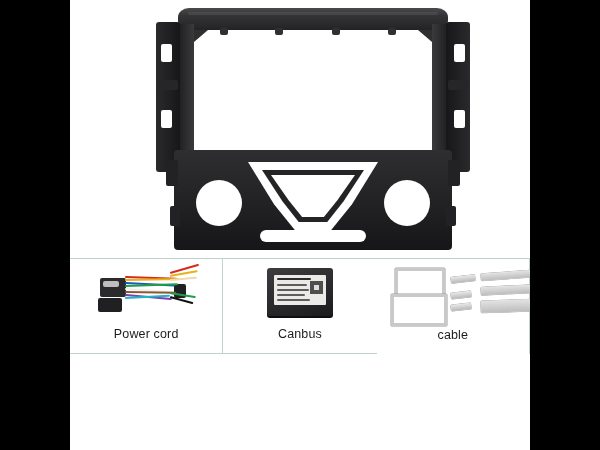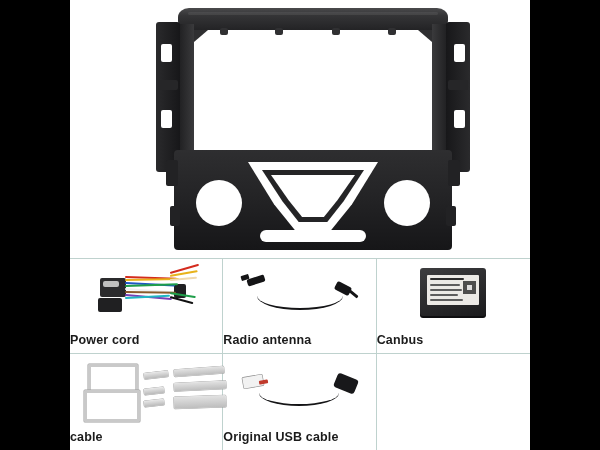--- a/index.html
+++ b/index.html
@@ -59,22 +59,22 @@
   #cut-slot{position:absolute;left:86px;top:80px;width:106px;height:12px;background:#fff;
        border-radius:6px;}
 
   
   .ear{position:absolute;background:#222224;border-radius:2px;}
 
   
   #grid{position:absolute;left:0;top:258px;width:460px;height:192px;
         display:grid;grid-template-columns:1fr 1fr 1fr;grid-template-rows:1fr 1fr;}
   .cell{position:relative;box-sizing:border-box;display:flex;flex-direction:column;
-        justify-content:flex-end;padding-bottom:7px;
-        border-right:1px solid #bfd2ce;border-bottom:1px solid #bfd2ce;font-weight:bold;}
+        align-items:center;justify-content:flex-end;padding-bottom:13px;
+        border-right:1px solid #bfd2ce;border-bottom:1px solid #bfd2ce;}
   .cell.c3{border-right:none;}
   .cell.r2{border-bottom:none;}
   #grid:before{content:"";position:absolute;left:0;right:0;top:0;height:1px;background:#bfd2ce;}
   .cap{font-size:12.5px;color:#1b1b1b;letter-spacing:.15px;line-height:1;}
   .art{position:absolute;left:0;right:0;top:4px;bottom:22px;}
 
   
   .pc-block{position:absolute;background:#2b2b2d;border-radius:2px;}
   .w{position:absolute;height:2px;border-radius:1px;transform-origin:left center;}
   .pc-plug{position:absolute;background:#202022;border-radius:2px;}
@@ -197,30 +197,20 @@
 
           <div class="w" style="left:100px;top:10px;width:30px;background:#d42b1e;transform:rotate(-16deg);"></div>
           <div class="w" style="left:100px;top:13px;width:28px;background:#e8b21b;transform:rotate(-10deg);"></div>
           <div class="w" style="left:100px;top:17px;width:27px;background:#f0d9b0;transform:rotate(-5deg);"></div>
           <div class="w" style="left:100px;top:30px;width:26px;background:#1f9e4a;transform:rotate(9deg);"></div>
           <div class="w" style="left:100px;top:34px;width:24px;background:#111111;transform:rotate(15deg);"></div>
         </div>
         <div class="cap">Power cord</div>
       </div>
 
-      <div class="cell c2 r1">
-        <div class="art">
-          <div class="ant-line" style="left:34px;top:20px;"></div>
-          <div class="ant-end" style="left:24px;top:15px;width:18px;height:7px;border-radius:2px;transform:rotate(-18deg);"></div>
-          <div class="ant-end" style="left:18px;top:13px;width:8px;height:5px;border-radius:1px;transform:rotate(-18deg);"></div>
-          <div class="ant-end" style="left:112px;top:22px;width:16px;height:9px;border-radius:2px;transform:rotate(28deg);"></div>
-          <div class="ant-end" style="left:124px;top:30px;width:12px;height:3px;border-radius:1px;transform:rotate(40deg);"></div>
-        </div>
-        <div class="cap">Radio antenna</div>
-      </div>
 
       <div class="cell c3 r1">
         <div class="art">
           <div id="cb-side"></div>
           <div id="cb-body">
             <div id="cb-label">
               <div class="lbl-line" style="top:3px;width:34px;background:#2c2c2c;height:2.4px;"></div>
               <div class="lbl-line" style="top:9px;width:30px;"></div>
               <div class="lbl-line" style="top:14px;width:32px;"></div>
               <div class="lbl-line" style="top:19px;width:28px;"></div>
@@ -239,29 +229,20 @@
           <div class="clip" style="left:74px;top:14px;width:24px;height:6px;transform:rotate(-6deg);"></div>
           <div class="clip" style="left:74px;top:30px;width:20px;height:6px;transform:rotate(-6deg);"></div>
           <div class="clip" style="left:74px;top:42px;width:20px;height:6px;transform:rotate(-6deg);"></div>
           <div class="brk" style="left:104px;top:10px;width:50px;height:7px;transform:rotate(-4deg);"></div>
           <div class="brk" style="left:104px;top:24px;width:52px;height:8px;transform:rotate(-3deg);"></div>
           <div class="brk" style="left:104px;top:38px;width:52px;height:12px;transform:rotate(-2deg);"></div>
         </div>
         <div class="cap">cable</div>
       </div>
 
-      <div class="cell c2 r2">
-        <div class="art">
-          <div class="usb-line" style="left:36px;top:22px;"></div>
-          <div class="usb-wht" style="left:20px;top:18px;width:20px;height:11px;transform:rotate(-10deg);"></div>
-          <div class="usb-wht" style="left:36px;top:22px;width:9px;height:4px;background:#c0392b;box-shadow:none;transform:rotate(-10deg);"></div>
-          <div class="usb-blk" style="left:112px;top:18px;width:22px;height:15px;transform:rotate(22deg);"></div>
-        </div>
-        <div class="cap">Original USB cable</div>
-      </div>
 
 
     </div>
   </div>
 
   <div class="bar" id="bar-left"></div>
   <div class="bar" id="bar-right"></div>
 </div>
 
 </body></html>

